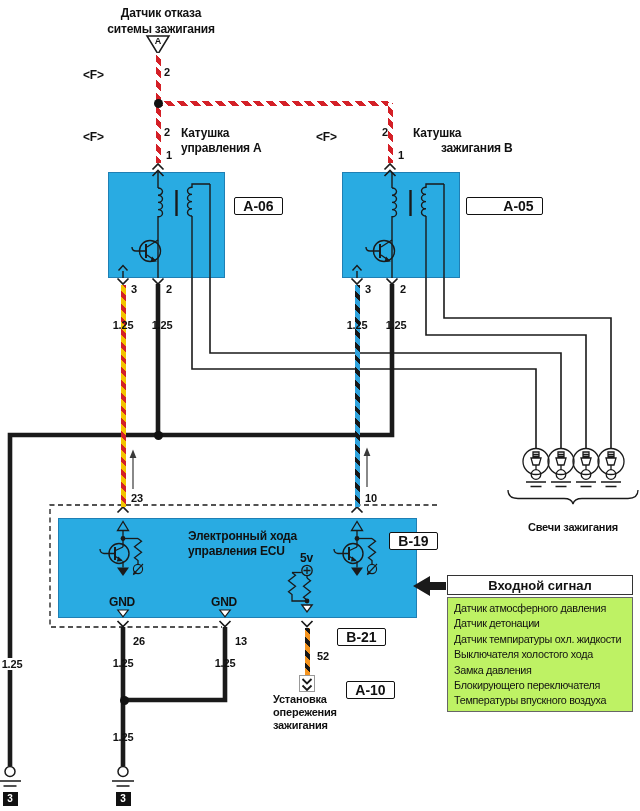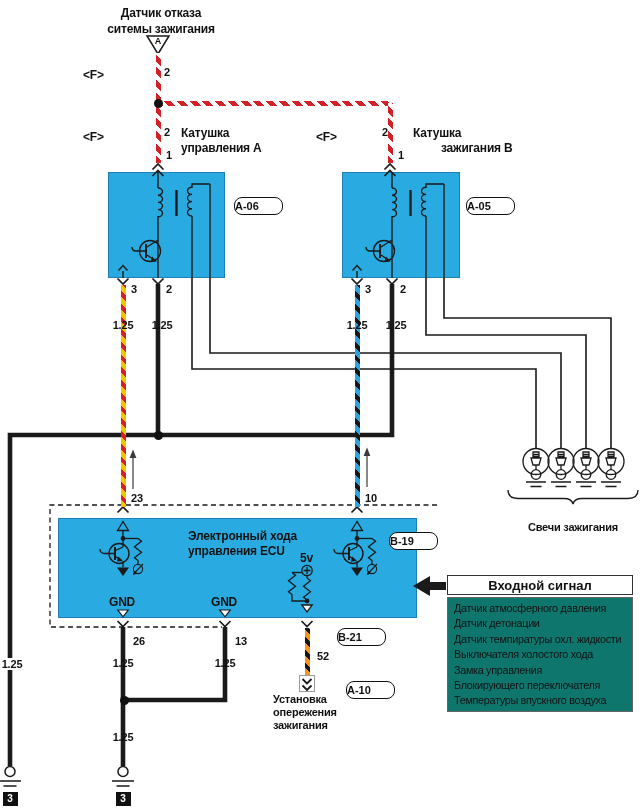--- a/index.html
+++ b/index.html
@@ -9,28 +9,28 @@
   svg.layer{position:absolute;left:0;top:0;z-index:2;}
   .wire{position:absolute;z-index:3;}
   .w-red{background:repeating-linear-gradient(45deg,#d42027 0 5px,#ffffff 5px 9px);}
   .w-yel{background:repeating-linear-gradient(45deg,#f2c400 0 5px,#d42027 5px 9px);}
   .w-blu{background:repeating-linear-gradient(45deg,#2fa3dd 0 5px,#161616 5px 9px);}
   .w-org{background:repeating-linear-gradient(45deg,#f5941e 0 5px,#161616 5px 9px);}
   .lbl{position:absolute;z-index:4;font-weight:bold;font-size:11px;letter-spacing:-0.2px;white-space:nowrap;}
   .lbl.s12{font-size:12px;}
   .lbl.ctr{text-align:center;}
   .dot{position:absolute;z-index:4;width:9px;height:9px;border-radius:50%;background:#111;}
-  .idbox{position:absolute;z-index:4;background:#fff;border:1.6px solid #111;border-radius:8px;
-         width:47px;height:16px;line-height:16px;font-weight:bold;font-size:11px;}
+  .idbox{position:absolute;z-index:4;background:#fff;border:1.6px solid #111;border-radius:2px;
+         width:47px;height:16px;line-height:16px;text-align:center;font-weight:bold;font-size:14px;}
   .gbox{position:absolute;z-index:4;background:#111;color:#fff;width:15px;height:14px;line-height:14px;
         text-align:center;font-weight:bold;font-size:10px;}
   .sig-head{position:absolute;left:447px;top:575px;width:186px;height:20px;border:1.5px solid #333;
             background:#fff;z-index:4;text-align:center;font-weight:bold;font-size:13px;line-height:20px;box-sizing:border-box;}
   .sig-list{position:absolute;left:447px;top:597px;width:186px;height:115px;border:1.2px solid #666;
-            background:#0f766e;z-index:4;padding:3px 0 0 6px;box-sizing:border-box;}
+            background:#bef264;z-index:4;padding:3px 0 0 6px;box-sizing:border-box;}
   .sig-list div{font-size:10.8px;line-height:15.4px;letter-spacing:-0.3px;white-space:nowrap;}
   .whitebg{background:#fff;padding:0 1px;}
 </style>
 </head>
 <body>
 
 <div class="stage">
 
   <div class="box" style="left:108px;top:172px;width:117px;height:106px;"></div>
   <div class="box" style="left:342px;top:172px;width:118px;height:106px;"></div>
@@ -203,21 +203,21 @@
   <div class="idbox" style="left:234px;top:197px;">A-06</div>
   <div class="lbl" style="left:131px;top:283px;">3</div>
   <div class="lbl" style="left:166px;top:283px;">2</div>
   <div class="lbl ctr" style="left:109px;top:319px;width:28px;">1.25</div>
   <div class="lbl ctr" style="left:148px;top:319px;width:28px;">1.25</div>
 
   <div class="lbl s12" style="left:413px;top:126px;">Катушка</div>
   <div class="lbl s12" style="left:413px;top:141px;margin-left:28px;">зажигания В</div>
   <div class="lbl" style="left:382px;top:126px;">2</div>
   <div class="lbl" style="left:398px;top:149px;">1</div>
-  <div class="idbox" style="left:466px;top:197px;">A-05</div>
+  <div class="idbox" style="left:466px;top:197px;padding-left:28px;">A-05</div>
   <div class="lbl" style="left:365px;top:283px;">3</div>
   <div class="lbl" style="left:400px;top:283px;">2</div>
   <div class="lbl ctr" style="left:343px;top:319px;width:28px;">1.25</div>
   <div class="lbl ctr" style="left:382px;top:319px;width:28px;">1.25</div>
 
   <div class="lbl ctr" style="left:513px;top:502px;width:120px;margin-top:19px;">Свечи зажигания</div>
 
   <div class="lbl" style="left:131px;top:492px;">23</div>
   <div class="lbl" style="left:365px;top:492px;">10</div>
   <div class="idbox" style="left:389px;top:492px;margin-top:40px;">B-19</div>
@@ -243,18 +243,18 @@
   <div class="lbl" style="left:273px;top:693px;">Установка</div>
   <div class="lbl" style="left:273px;top:706px;">опережения</div>
   <div class="lbl" style="left:273px;top:719px;">зажигания</div>
 
   <div class="sig-head">Входной сигнал</div>
   <div class="sig-list">
     <div>Датчик атмосферного давления</div>
     <div>Датчик детонации</div>
     <div>Датчик темпиратуры охл. жидкости</div>
     <div>Выключателя холостого хода</div>
-    <div>Замка управления</div>
+    <div>Замка давления</div>
     <div>Блокирующего переключателя</div>
     <div>Температуры впускного воздуха</div>
   </div>
 
 </div>
 
 </body></html>

